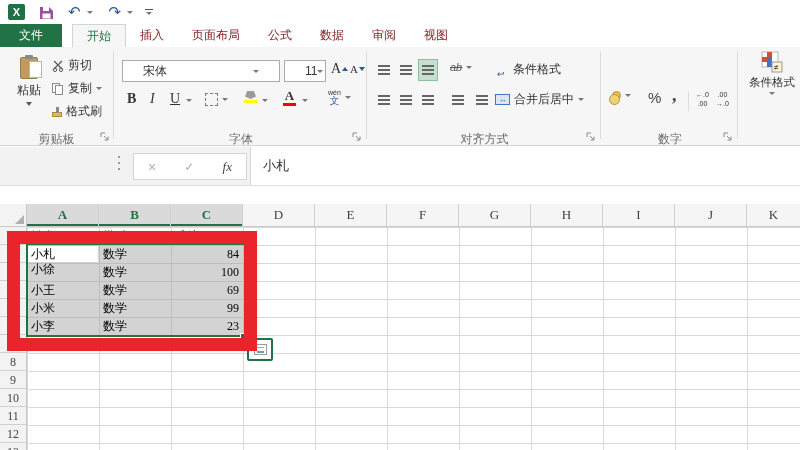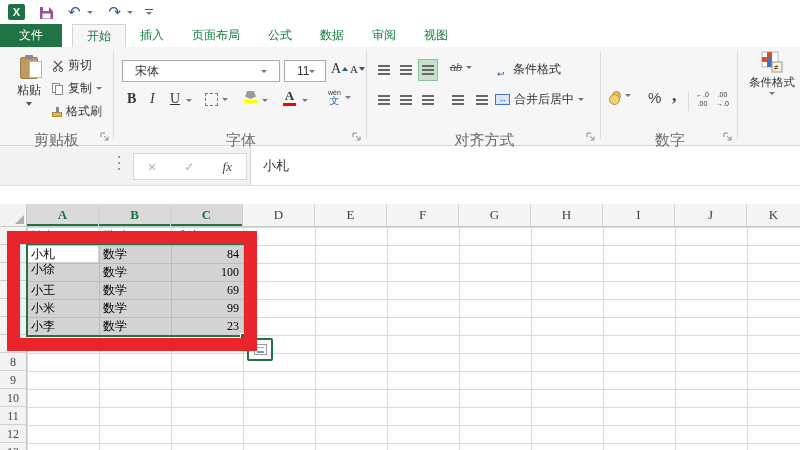--- a/index.html
+++ b/index.html
@@ -9,29 +9,29 @@
 
 .titlebar{position:absolute;left:0;top:0;width:800px;height:24px;background:#fff;display:flex;align-items:center;gap:6px;padding-left:8px}
 .xlogo{width:17px;height:16px;background:#1e7145;color:#fff;font-weight:bold;font-size:11px;line-height:16px;text-align:center;border-radius:2px}
 .qbtn{color:#2b579a;font-size:15px;line-height:16px;cursor:default}
 .dd{width:0;height:0;border-left:3px solid transparent;border-right:3px solid transparent;border-top:4px solid #5a5a5a;display:inline-block}
 .ddsm{border-left-width:3px;border-right-width:3px;border-top-width:3px;border-top-color:#777}
 .qatmore{display:flex;flex-direction:column;align-items:center;gap:2px;margin-left:6px}
 .qatmore .bar{width:8px;height:1px;background:#555}
 
 .tabbar{position:absolute;left:0;top:24px;width:800px;height:23px;background:#fff;display:flex;align-items:stretch}
-.tab{padding:0 14px;line-height:23px;color:#15803d;font-size:12px}
+.tab{padding:0 14px;line-height:23px;color:#7f1d1d;font-size:12px}
 .tab-file{width:62px;text-align:center;color:#fff;line-height:23px;font-size:12px}
 .tab-active{background:#f6f6f6;color:#217346;border:1px solid #d4d4d4;border-bottom:none;margin-left:10px}
 
 .ribbon{position:absolute;left:0;top:47px;width:800px;height:99px;background:#f6f6f6;border-bottom:1px solid #d4d4d4}
 .vsep{position:absolute;top:4px;height:88px;width:1px;background:#dcdcdc}
-.glabel{position:absolute;top:84px;font-size:15px;color:#6a6a6a;text-align:center}
+.glabel{position:absolute;top:84px;font-size:12px;color:#6a6a6a;text-align:center}
 .rbtn{position:absolute;display:flex;align-items:center;gap:4px;color:#333;font-size:12px;white-space:nowrap}
-.combo{position:absolute;background:#fff;border:1px solid #ababab;display:flex;align-items:center;padding:0 12px;font-size:12px}
+.combo{position:absolute;background:#fff;border:1px solid #ababab;display:flex;align-items:center;padding:0 20px;font-size:12px}
 .combo .fill{flex:1}
 .serif{font-family:"Liberation Serif",serif}
 
 .clipb{width:18px;height:22px;background:#c19a5f;border:1px solid #9a7b4c;border-radius:2px;position:relative}
 .clipb:before{content:"";position:absolute;top:-3px;left:4px;width:8px;height:4px;background:#8a8a8a;border-radius:1px}
 .clipb:after{content:"";position:absolute;right:-5px;top:3px;width:11px;height:15px;background:#fff;border:1px solid #b5b5b5}
 .copyic{position:relative;width:12px;height:12px}
 .copyic i{position:absolute;width:8px;height:10px;background:#fff;border:1px solid #8a8a8a;display:block}
 .copyic i:nth-child(1){left:0;top:0}
 .copyic i:nth-child(2){left:3px;top:2px}

